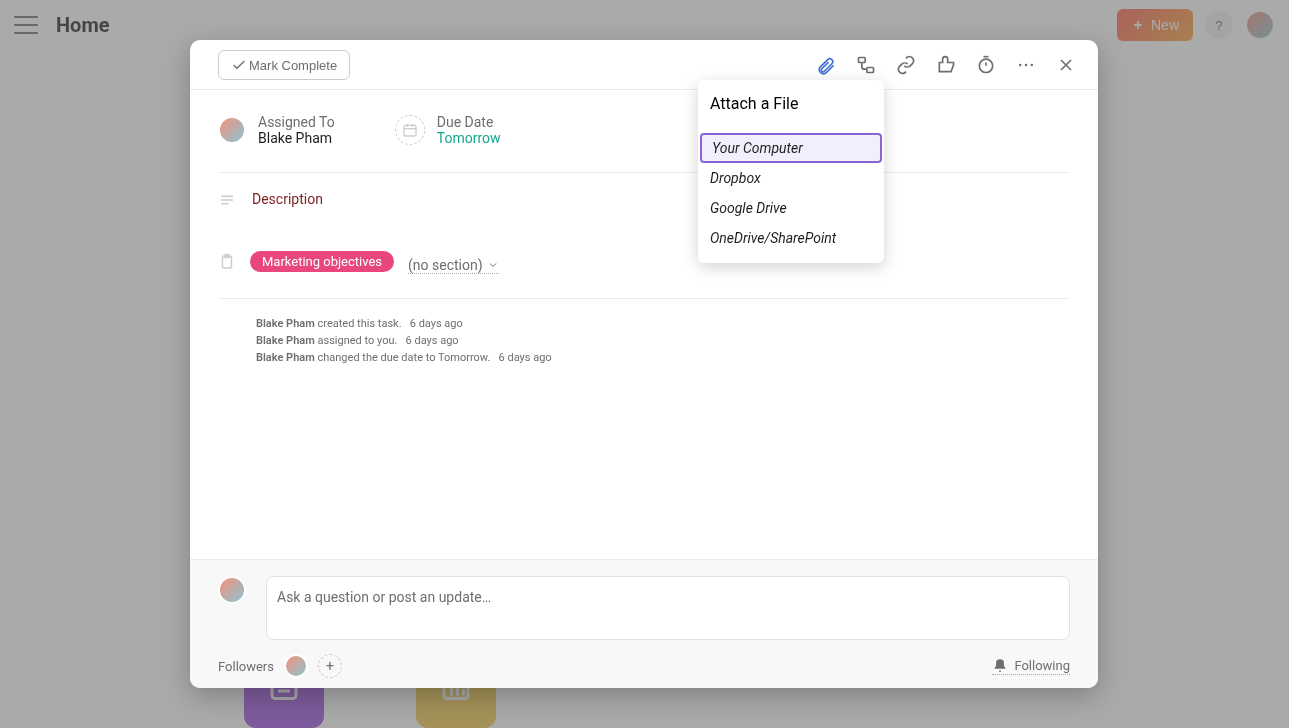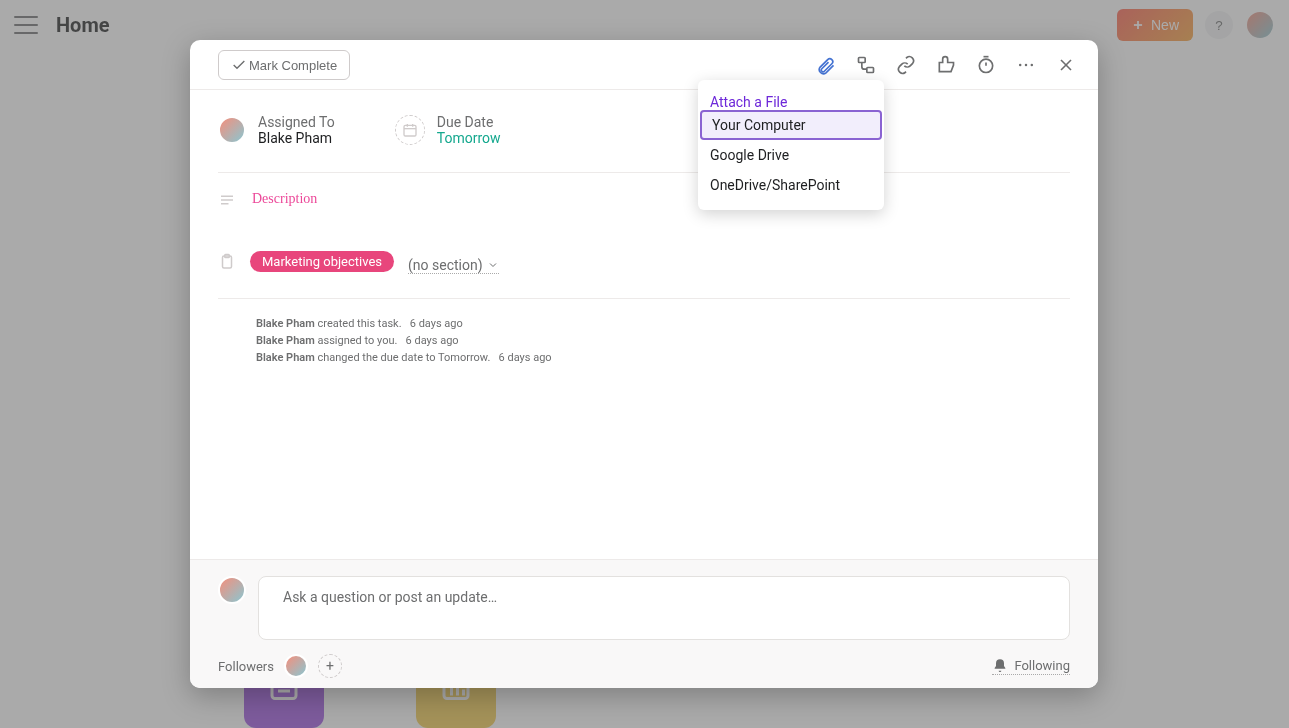--- a/index.html
+++ b/index.html
@@ -101,21 +101,21 @@
   .meta-row { display:flex; gap:60px; margin-bottom:26px;}
   .meta-item { display:flex; align-items:center; gap:12px;}
   .meta-label { font-size:14px; color:#6d6e6f;}
   .meta-value { font-size:14px; }
   .meta-value.green { color:#14a88e;}
   .due-circle {
     width:30px;height:30px;border-radius:50%;border:1px dashed #cfcbcb;
     display:flex;align-items:center;justify-content:center;
   }
   .section-divider { border:none; border-top:1px solid #edeae9; margin: 0 0 18px 0;}
-  .desc-row { display:flex; gap:14px; color:#ec4899; margin-bottom:40px;font-family:Liberation Serif, serif;}
+  .desc-row { display:flex; gap:14px; color:#7f1d1d; margin-bottom:40px;}
   .desc-icon { width:20px; flex-shrink:0; }
   .desc-placeholder { font-size:14px; }
   .project-row { display:flex; align-items:center; gap:14px; margin-bottom:24px;}
   .pill {
     background:#e8467c; color:#fff; font-size:13px;
     padding:3px 12px; border-radius:12px;
   }
   .section-chip {
     color:#6d6e6f; font-size:14px;
     border-bottom:1px dotted #aaa; display:inline-flex; align-items:center; gap:4px;margin-top:8px;
@@ -127,21 +127,21 @@
   
   .comment-area {
     border-top:1px solid #edeae9;
     padding: 16px 28px 10px 28px;
     background:#f9f8f8;
     border-radius:0 0 10px 10px;
   }
   .comment-row { display:flex; gap:12px; margin-bottom:14px;}
   .comment-box {
     flex:1; background:#fff; border:1px solid #e3e1df; border-radius:8px;
-    min-height:64px; padding:12px 24px; font-size:14px; color:#6d6e6f;
+    min-height:64px; padding:12px 10px; font-size:14px; color:#6d6e6f;margin-left:8px;
   }
   .followers-row { display:flex; align-items:center; justify-content:space-between; font-size:13px; color:#6d6e6f;}
   .followers-left { display:flex; align-items:center; gap:10px;text-align:right;}
   .add-follower {
     width:24px;height:24px;border-radius:50%;
     border:1px dashed #cfcbcb; display:flex;align-items:center;justify-content:center;
     font-size:14px; color:#6d6e6f; cursor:pointer;
   }
   .following { display:flex; align-items:center; gap:6px; border-bottom:1px dotted #aaa; cursor:pointer;}
   
@@ -149,24 +149,24 @@
     position:absolute;
     left:698px; top:80px;
     width:186px;
     background:#fff;
     border-radius:6px;
     box-shadow: 0 4px 16px rgba(0,0,0,0.18);
     padding:10px 0;
     z-index: 50;
   }
   .dropdown .dd-title {
-    font-size:14px; color:#6d28d9; padding:4px 12px 0 12px;
+    font-size:16px; color:#000000; padding:4px 12px 20px 12px;
   }
   .dropdown .dd-item {
-    font-size:14px; padding:7px 12px; cursor:pointer;
+    font-size:14px; padding:7px 12px; cursor:pointer;font-style:italic;
   }
   .dropdown .dd-item.selected {
     background:#f2eefc;
     border:2px solid #8a63d2;
     border-radius:4px;
     margin:0 2px;
     padding:5px 10px;
   }
   svg { display:block; }
 </style>
@@ -363,15 +363,16 @@
           </svg>
         <span>Following</span>
       </div>
     </div>
   </div>
 </div>
 
 <div class="dropdown">
   <div class="dd-title">Attach a File</div>
   <div class="dd-item selected">Your Computer</div>
+  <div class="dd-item">Dropbox</div>
   <div class="dd-item">Google Drive</div>
   <div class="dd-item">OneDrive/SharePoint</div>
 </div>
 
 </body></html>

